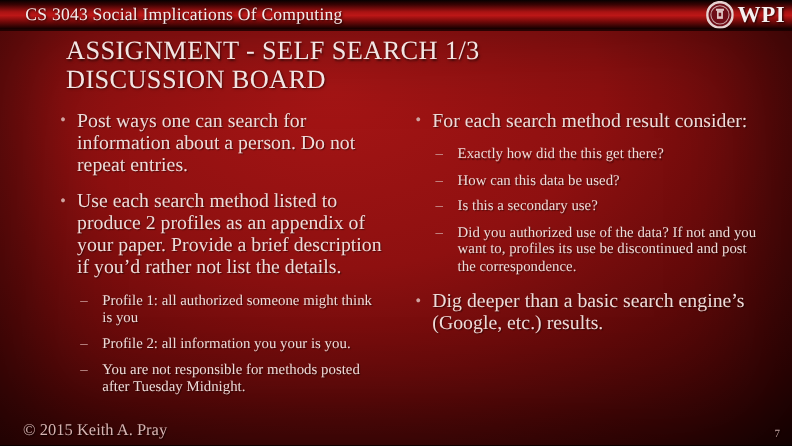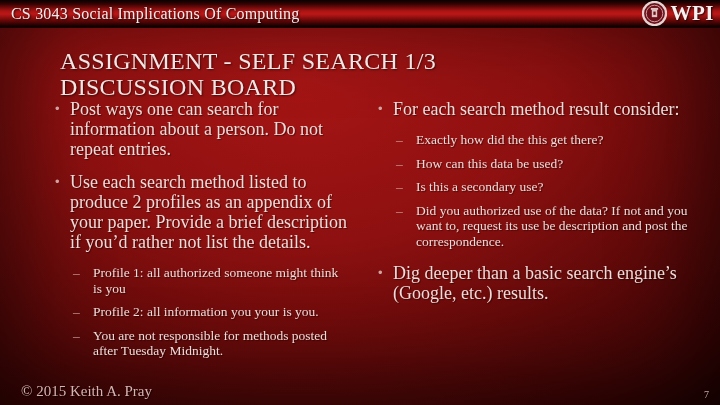--- a/index.html
+++ b/index.html
@@ -17,21 +17,21 @@
   }
 
   
   .topbar {
     position: absolute;
     top: 0; left: 0; right: 0;
     height: 28px;
     display: flex;
     align-items: center;
     justify-content: space-between;
-    padding: 0 6px 0 11px;
+    padding: 0 6px 0 23px;
     background: linear-gradient(180deg,
         #070000 0%, #3a0303 16%, #a91313 40%, #bd1717 52%,
         #6a0808 75%, #170000 96%, #0a0000 100%);
     border-bottom: 1px solid #160000;
   }
   .topbar-title {
     color: #f3ecec;
     font-size: 16px;
     letter-spacing: 0.2px;
     text-shadow: 1px 1px 2px rgba(0,0,0,0.75);
@@ -46,21 +46,21 @@
     color: #f6f0f0;
     font-weight: bold;
     font-size: 21px;
     letter-spacing: 0.5px;
     text-shadow: 1px 1px 2px rgba(0,0,0,0.8);
   }
 
   
   .slide-title {
     position: absolute;
-    top: 48px;
+    top: 34px;
     left: 60px;
     width: 480px;
     color: #f3e5e3;
     font-size: 24px;
     line-height: 26px;
     letter-spacing: 0.3px;
     text-transform: uppercase;
     text-shadow: 1px 1px 2px rgba(0,0,0,0.55);
   }
 
@@ -193,21 +193,21 @@
       <div class="item l2">
         <span class="glyph g2">–</span>
         <span class="t">How can this data be used?</span>
       </div>
       <div class="item l2">
         <span class="glyph g2">–</span>
         <span class="t">Is this a secondary use?</span>
       </div>
       <div class="item l2 last-group">
         <span class="glyph g2">–</span>
-        <span class="t">Did you authorized use of the data? If not and you want to, request its use be description and post the correspondence.</span>
+        <span class="t">Did you authorized use of the data? If not and you want to, profiles its use be discontinued and post the correspondence.</span>
       </div>
       <div class="item l1">
         <span class="glyph g1">•</span>
         <span class="t">Dig deeper than a basic search engine’s (Google, etc.) results.</span>
       </div>
     </div>
 
   </div>
 
   <div class="footer-copy">© 2015 Keith A. Pray</div>

